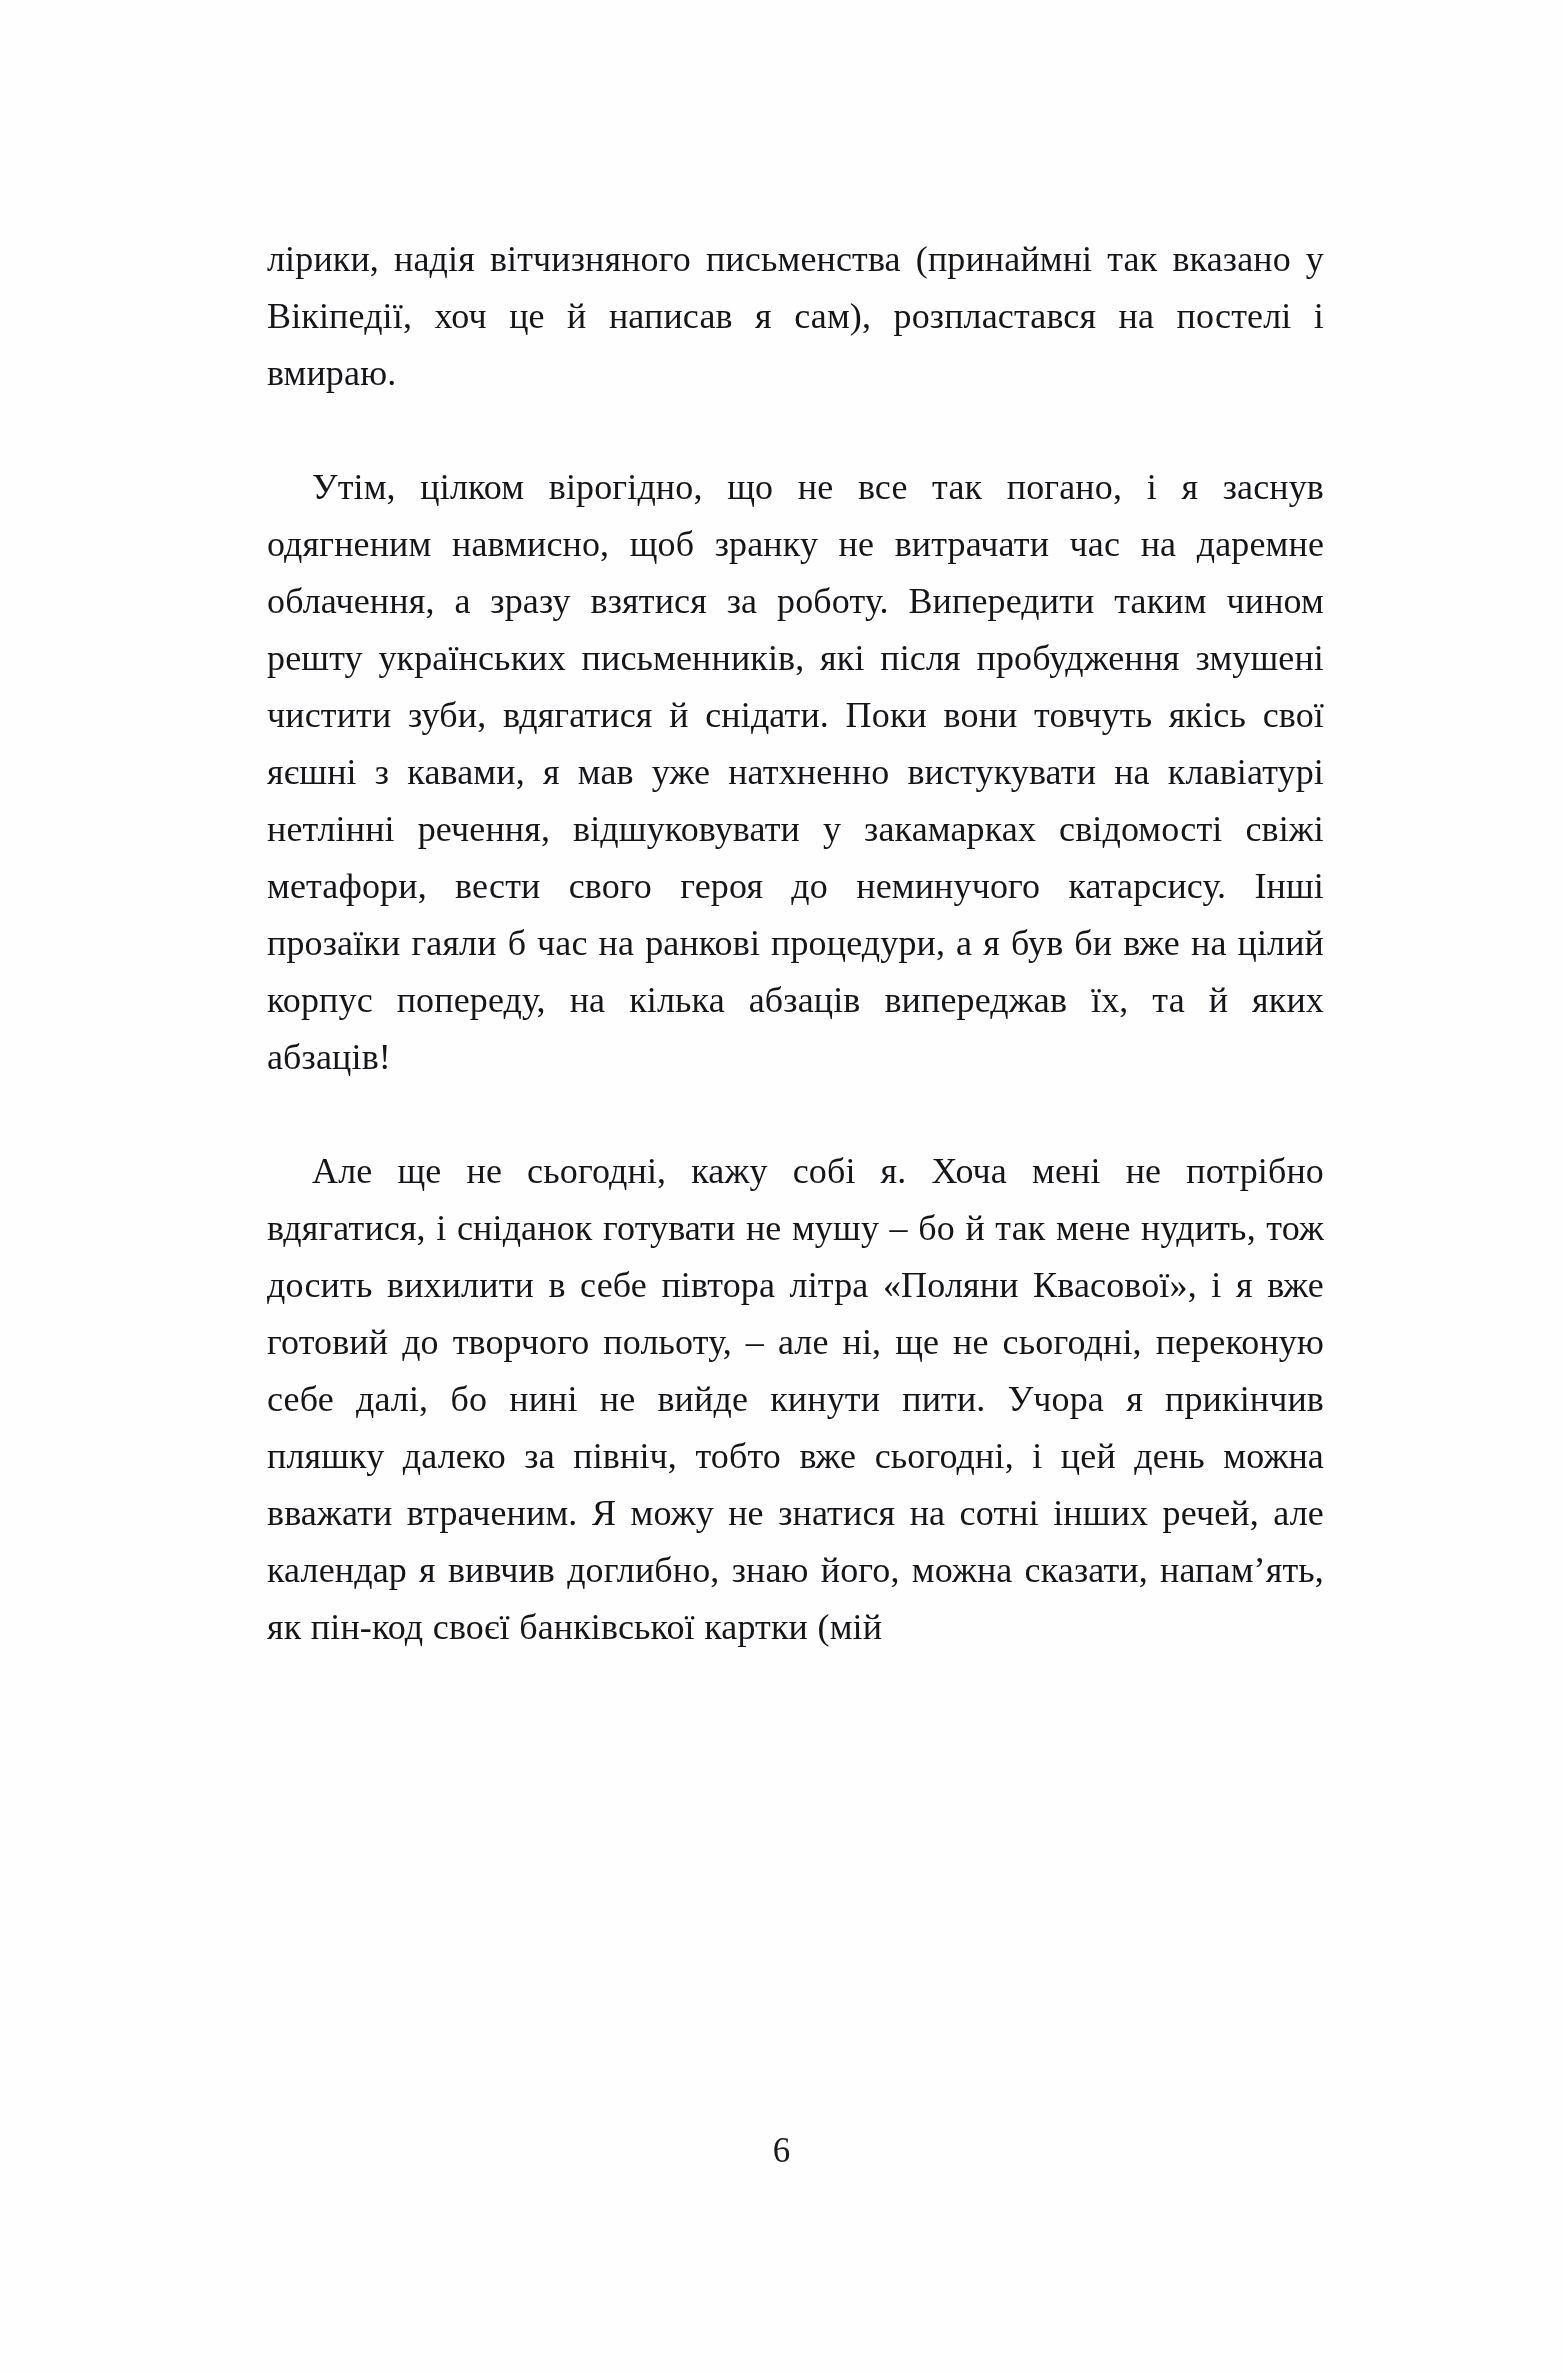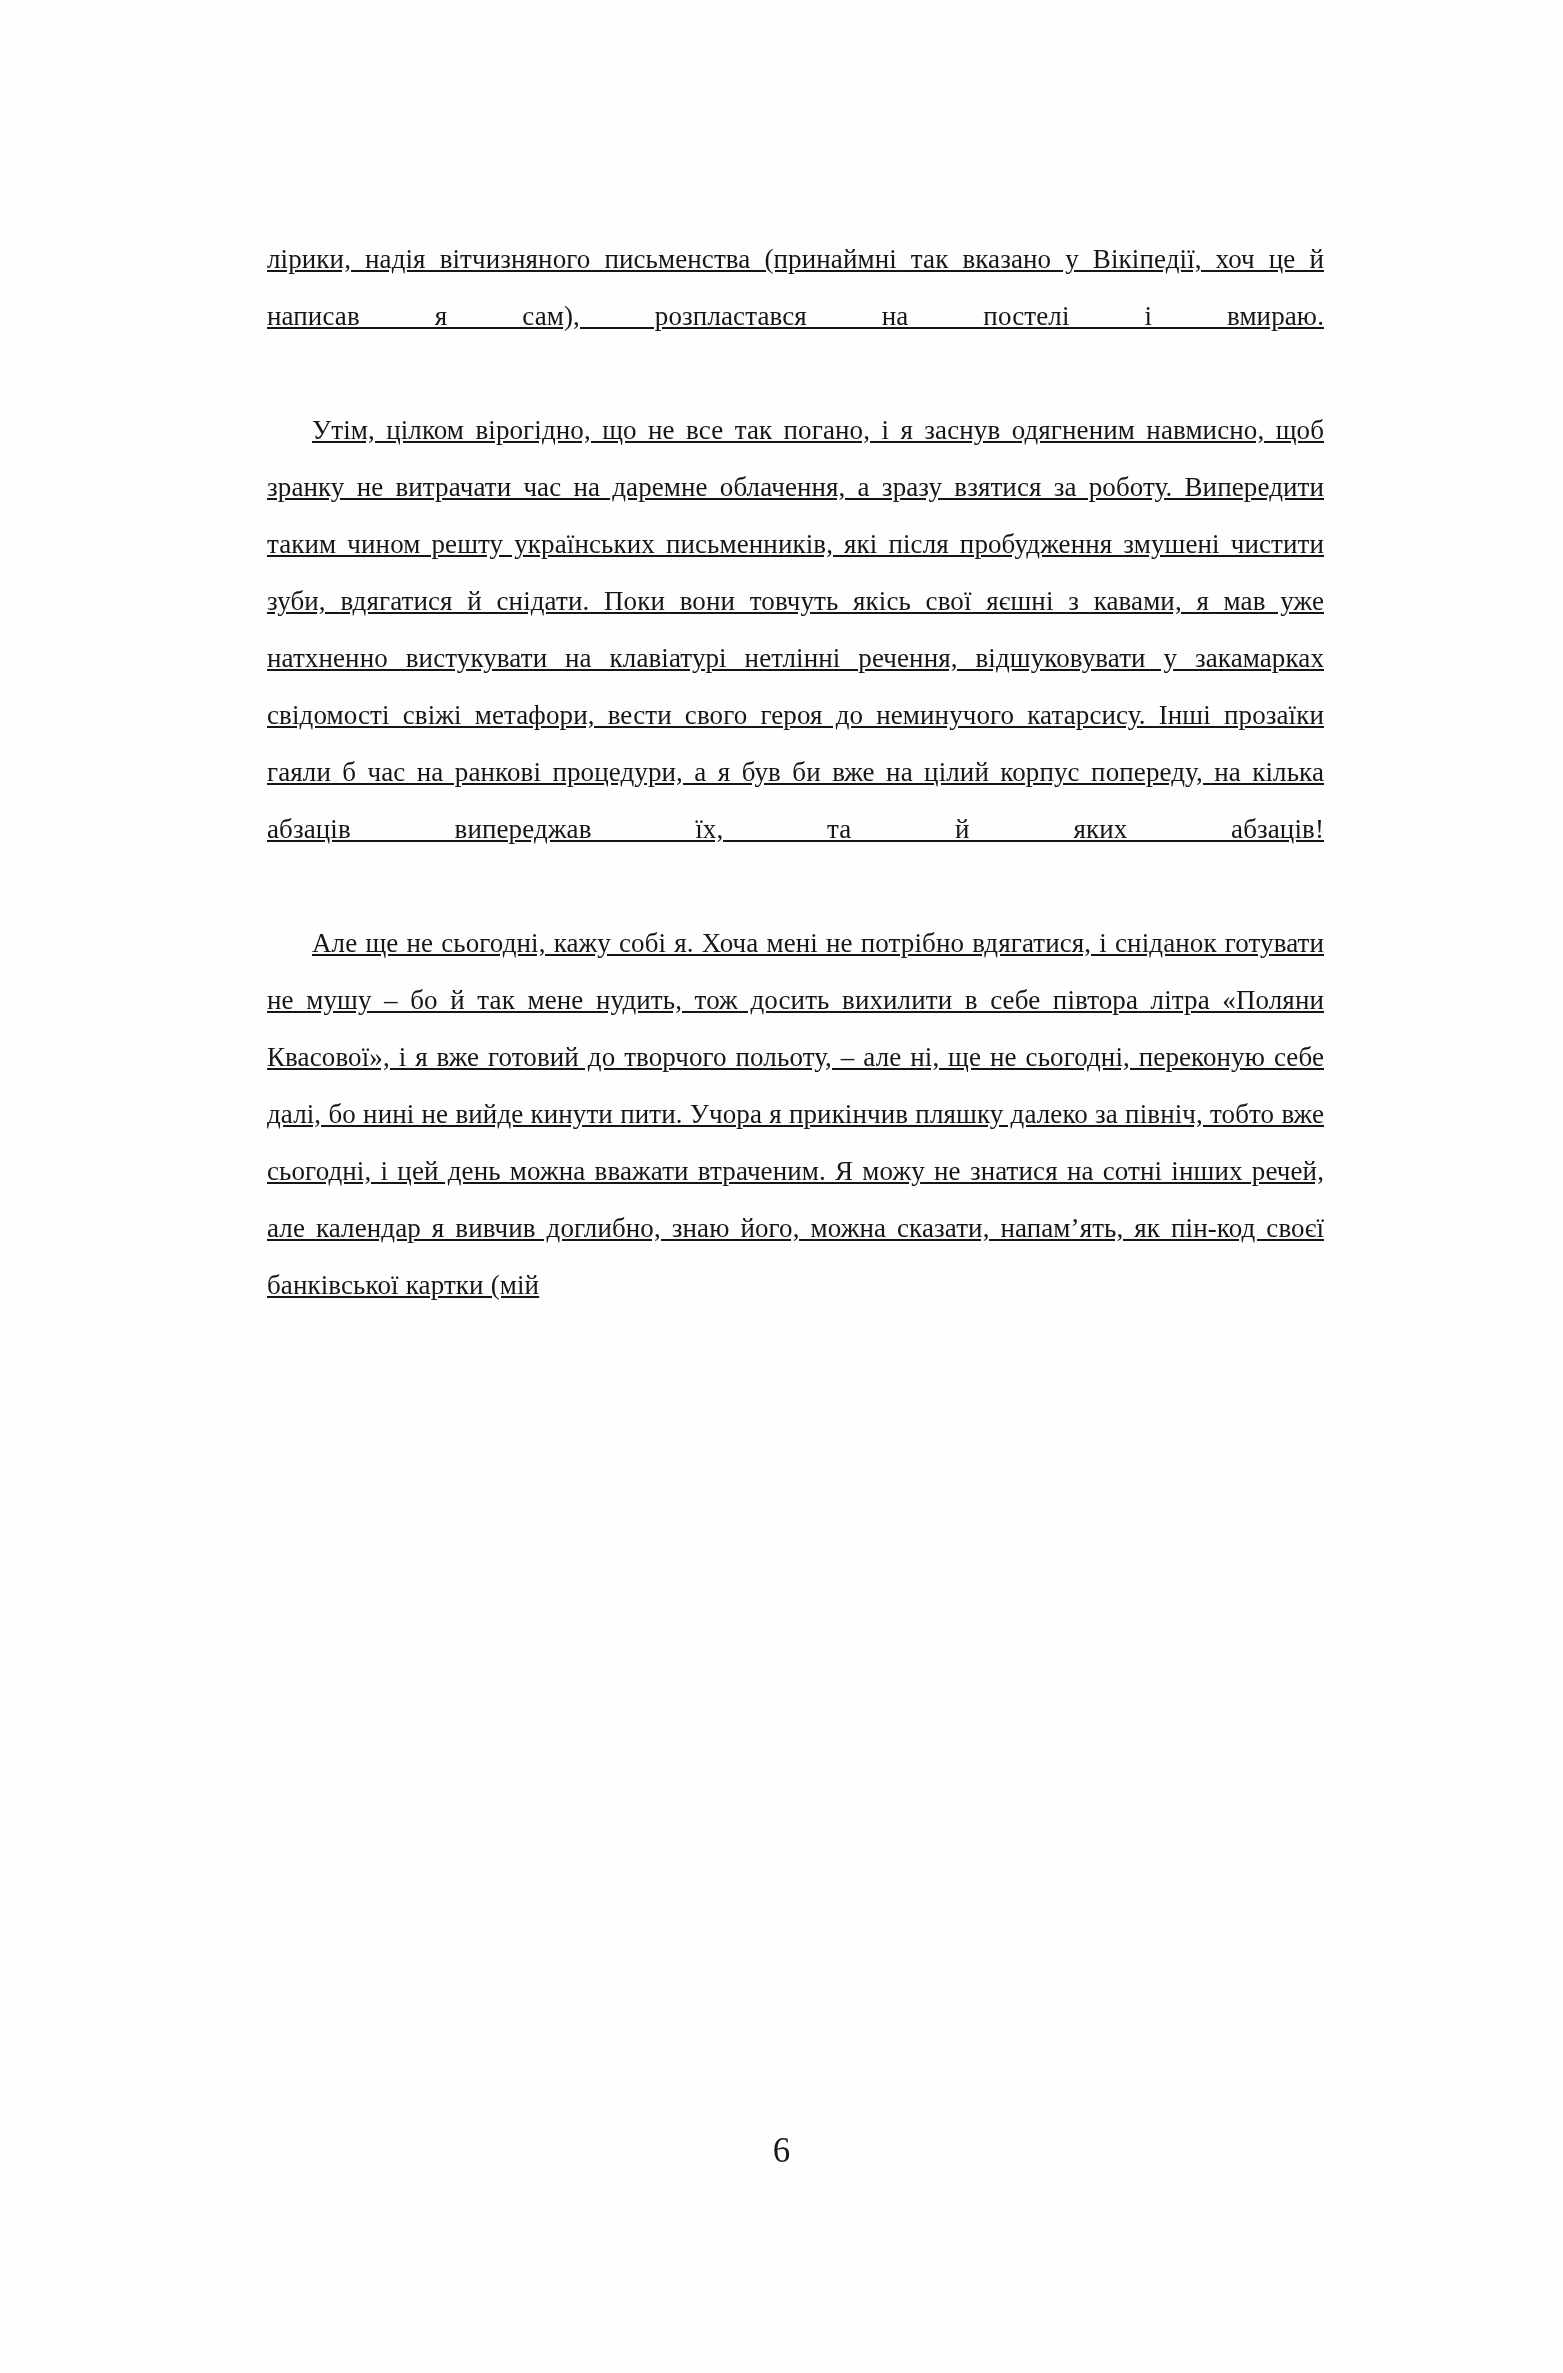--- a/index.html
+++ b/index.html
@@ -21,29 +21,28 @@
     position: absolute;
     left: 267px;
     top: 231px;
     width: 1057px;
   }
 
   .paragraph {
     margin: 0;
     text-align: justify;
     text-justify: inter-word;
-    font-size: 27px;
+    font-size: 36px;
     line-height: 57px;
     color: #16161a;
     text-indent: 45px;
     hyphens: manual;
     -webkit-hyphens: manual;
     word-spacing: 0.01em;
     letter-spacing: 0.004em;
-    text-decoration: underline;
   }
 
   .paragraph.continued {
     text-indent: 0;
   }
 
   
   .paragraph:after {
     content: "";
     display: inline-block;

